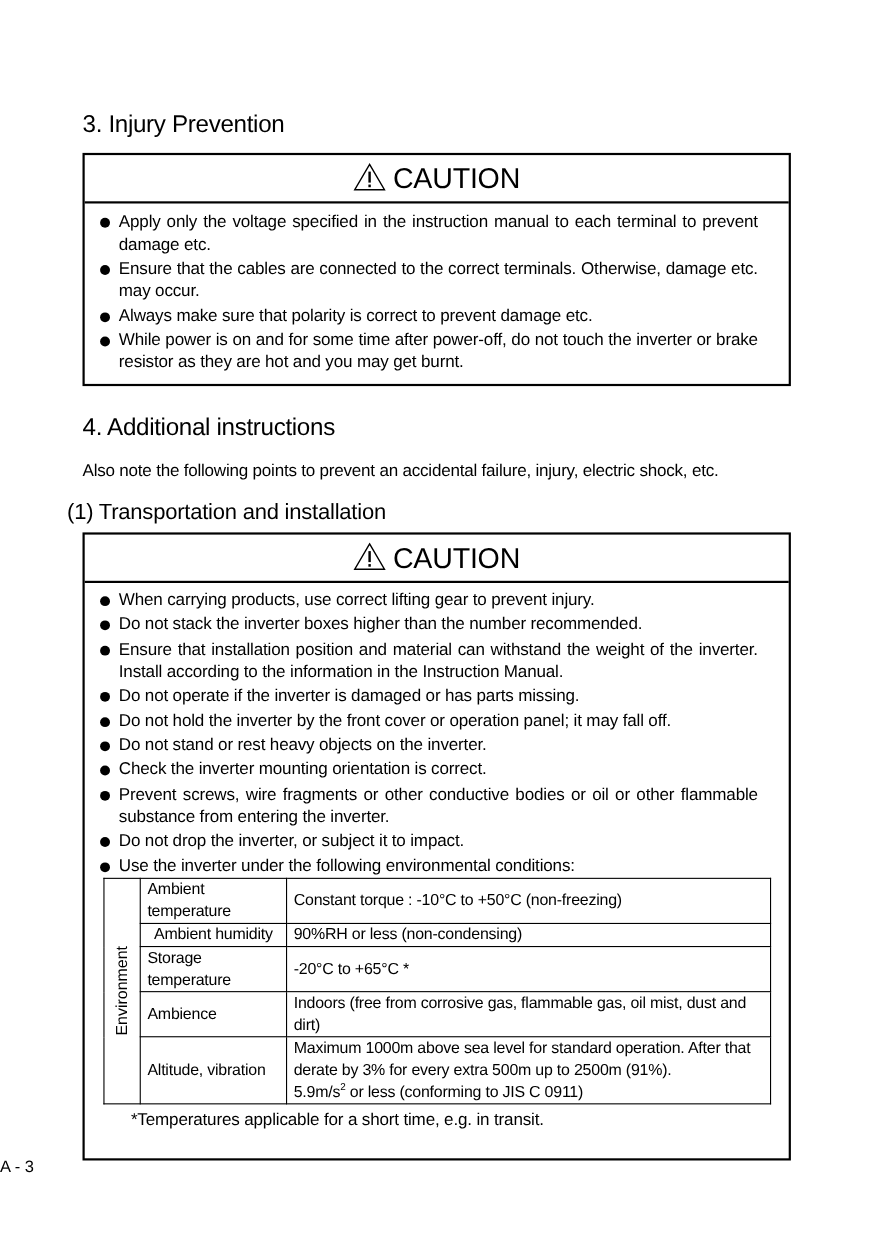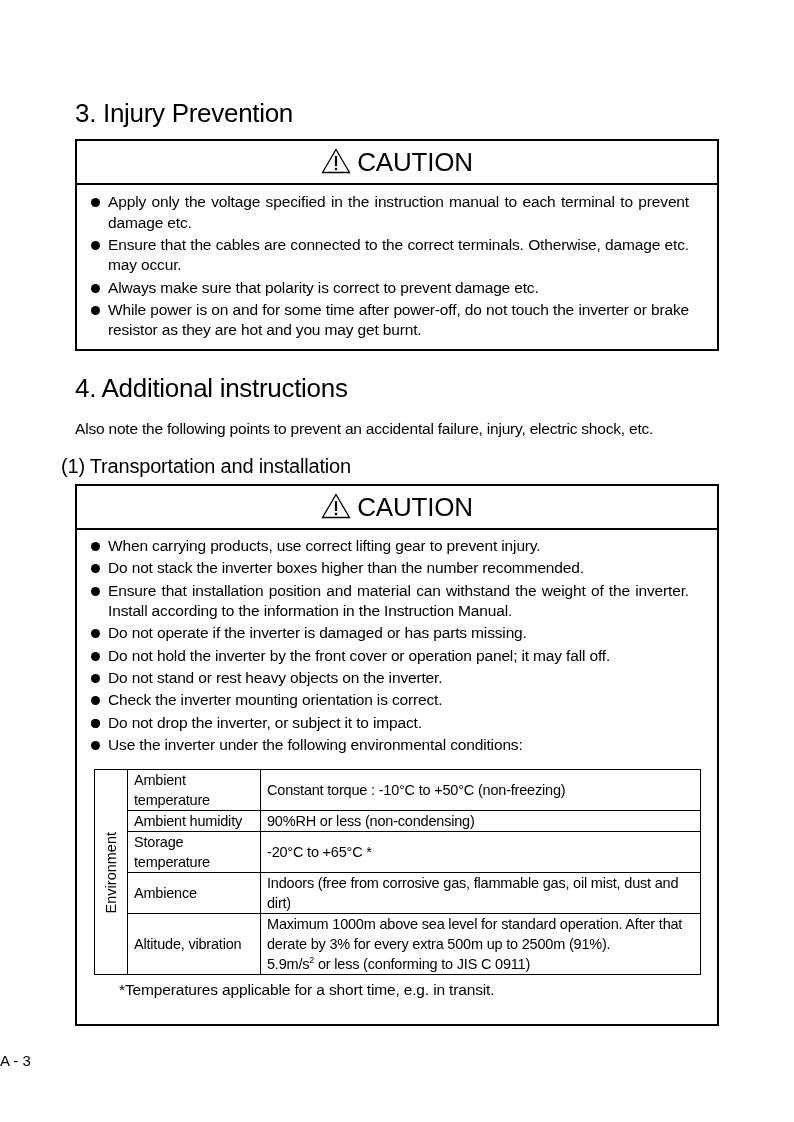--- a/index.html
+++ b/index.html
@@ -1,21 +1,21 @@
 <!DOCTYPE html>
 <html><head>
 <meta charset="utf-8">
 <style>
   html, body { margin: 0; padding: 0; background: #ffffff; }
   body {
     width: 794px; height: 1122px; position: relative; overflow: hidden;
     font-family: "Liberation Sans", sans-serif; color: #000;
   }
   .h1 {
-    position: absolute; left: 75px; font-size: 26px; line-height: 30px;
+    position: absolute; left: 75px; font-size: 22px; line-height: 30px;
     letter-spacing: -0.3px;
   }
   .intro { position: absolute; left: 75px; top: 419px; font-size: 15.5px; line-height: 20px; letter-spacing: -0.2px; }
   .h2 { position: absolute; left: 61px; top: 453px; font-size: 20px; line-height: 26px; letter-spacing: -0.2px; }
   .box {
     position: absolute; left: 75px; width: 640px; border: 2px solid #000;
     box-sizing: content-box;
   }
   .box-head {
     height: 42px; border-bottom: 2px solid #000;
@@ -83,36 +83,36 @@
     <span>CAUTION</span>
   </div>
   <ul class="bullets" style="padding-top:6px;">
     <li><span class="dot"></span><span>When carrying products, use correct lifting gear to prevent injury.</span></li>
     <li><span class="dot"></span><span>Do not stack the inverter boxes higher than the number recommended.</span></li>
     <li><span class="dot"></span><span>Ensure that installation position and material can withstand the weight of the inverter. Install according to the information in the Instruction Manual.</span></li>
     <li><span class="dot"></span><span>Do not operate if the inverter is damaged or has parts missing.</span></li>
     <li><span class="dot"></span><span>Do not hold the inverter by the front cover or operation panel; it may fall off.</span></li>
     <li><span class="dot"></span><span>Do not stand or rest heavy objects on the inverter.</span></li>
     <li><span class="dot"></span><span>Check the inverter mounting orientation is correct.</span></li>
-    <li><span class="dot"></span></li>
+    <li><span class="dot"></span><span>Prevent screws, wire fragments or other conductive bodies or oil or other flammable substance from entering the inverter.</span></li>
     <li><span class="dot"></span><span>Do not drop the inverter, or subject it to impact.</span></li>
-    <li style="margin-bottom:14px;"><span class="dot"></span><span>Use the inverter under the following environmental conditions:</span></li>
+    <li style="margin-bottom:0;"><span class="dot"></span><span>Use the inverter under the following environmental conditions:</span></li>
   </ul>
 
   <table class="env-table">
     <tbody>
         <tr style="height:41px;">
       <td class="vert" rowspan="5">
         <div class="vert-text">Environment</div>
       </td>
       <td class="label">Ambient temperature</td>
       <td>Constant torque : -10°C to +50°C (non-freezing)</td>
     </tr>
     <tr style="height:21px;">
-      <td class="label" style="white-space:nowrap;">Ambient humidity</td>
+      <td class="label" style="white-space:nowrap;text-align:center;">Ambient humidity</td>
       <td>90%RH or less (non-condensing)</td>
     </tr>
     <tr style="height:41px;">
       <td class="label">Storage temperature</td>
       <td>-20°C to +65°C *</td>
     </tr>
     <tr style="height:41px;">
       <td class="label">Ambience</td>
       <td>Indoors (free from corrosive gas, flammable gas, oil mist, dust and dirt)</td>
     </tr>

